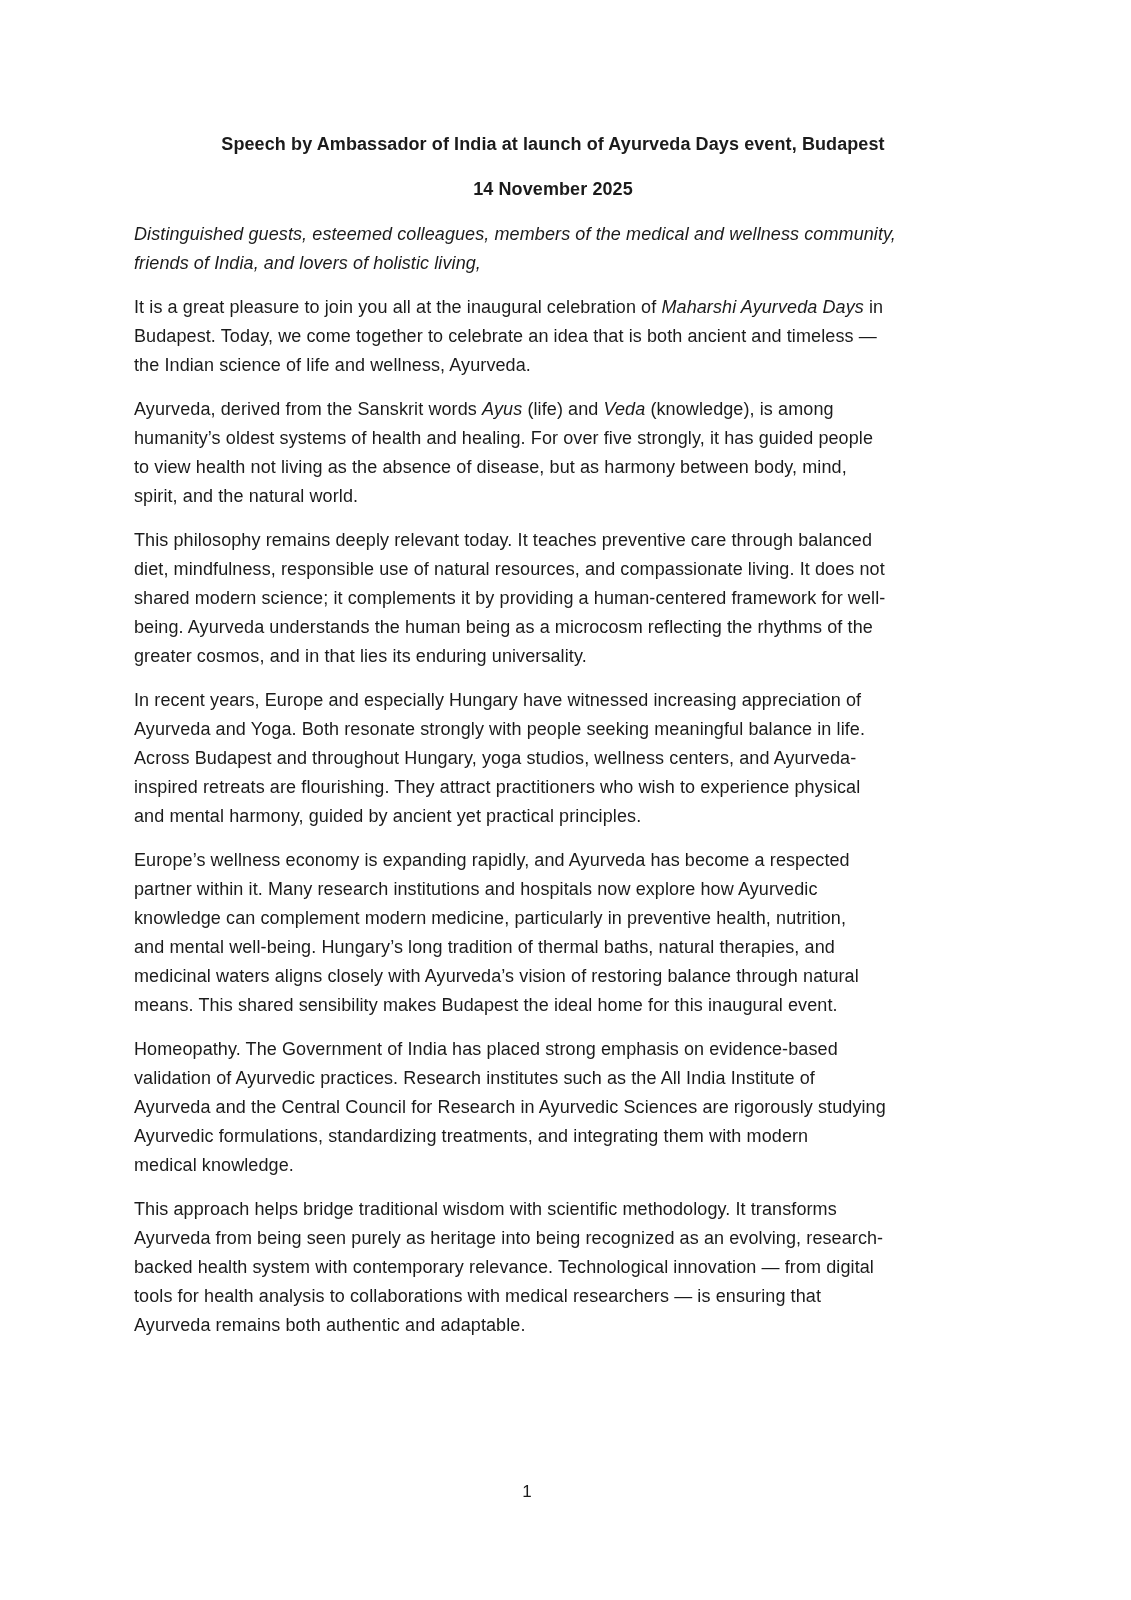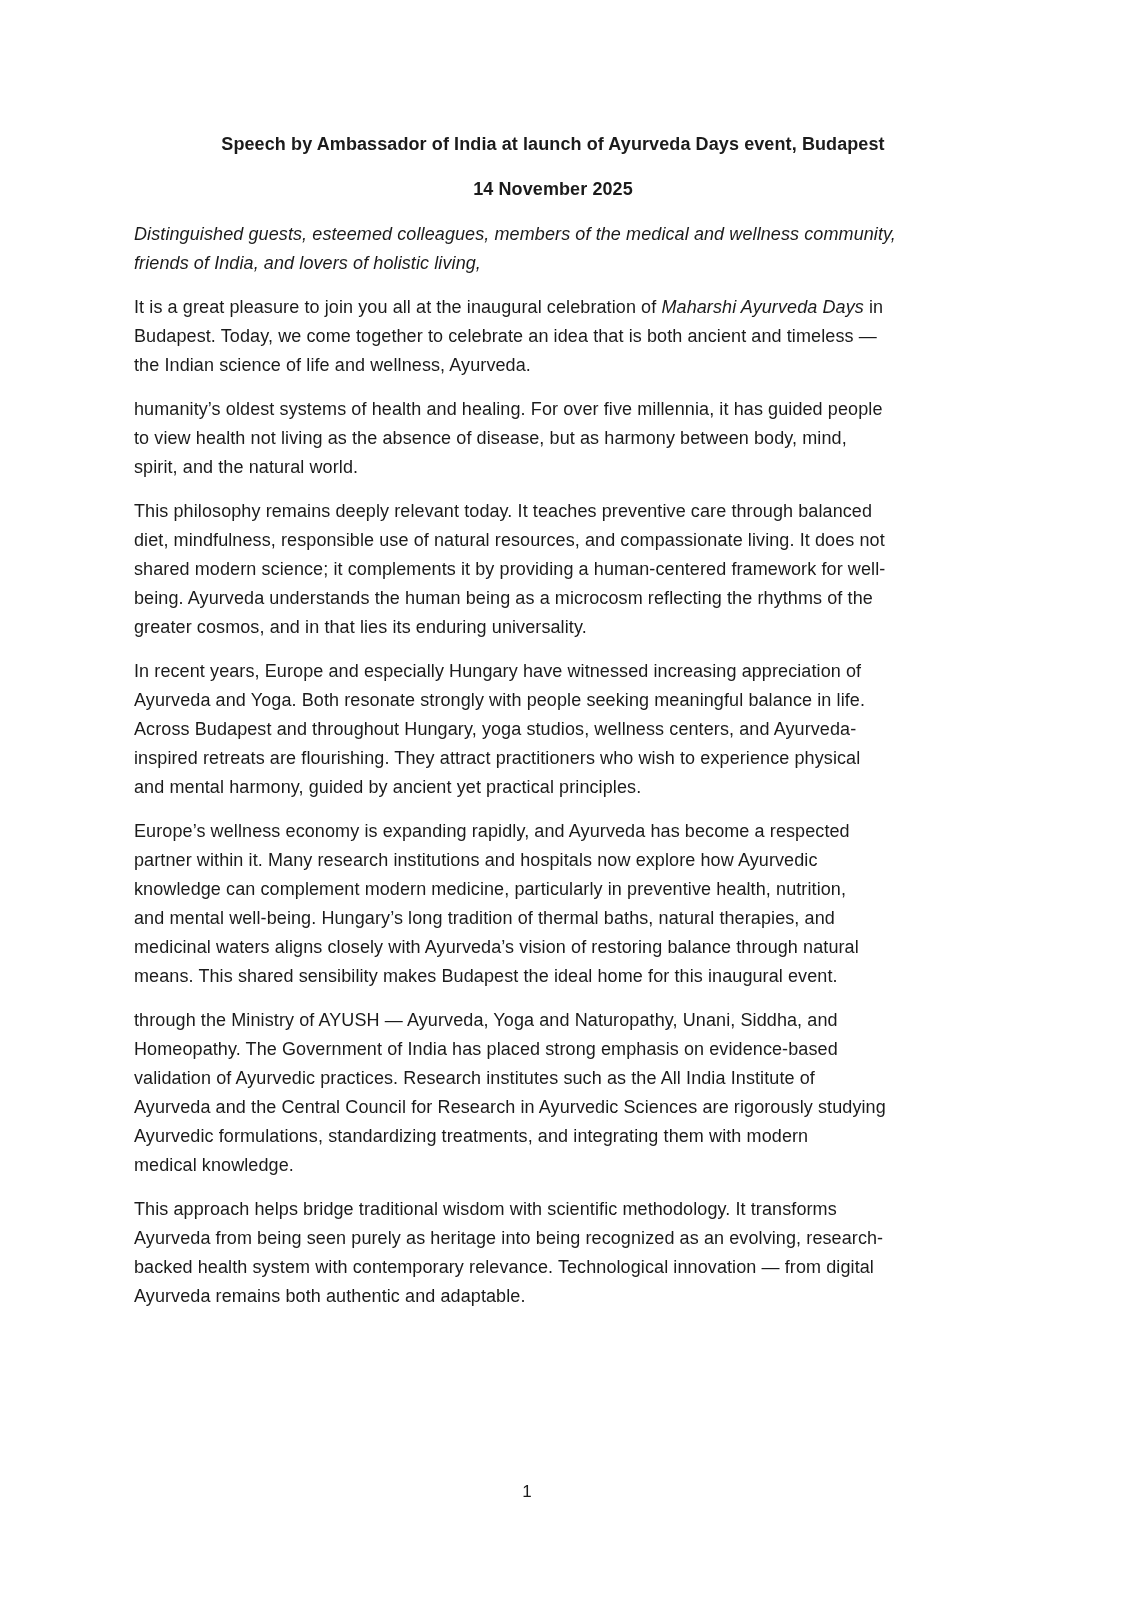--- a/index.html
+++ b/index.html
@@ -52,21 +52,22 @@
       <p class="para italic">
         <span class="line">Distinguished guests, esteemed colleagues, members of the medical and wellness community,</span>
         <span class="line">friends of India, and lovers of holistic living,</span>
       </p>
       <p class="para">
         <span class="line">It is a great pleasure to join you all at the inaugural celebration of <i>Maharshi Ayurveda Days</i> in</span>
         <span class="line">Budapest. Today, we come together to celebrate an idea that is both ancient and timeless —</span>
         <span class="line">the Indian science of life and wellness, Ayurveda.</span>
       </p>
       <p class="para">
-        <span class="line">humanity’s oldest systems of health and healing. For over five millennia, it has guided people</span>
+        <span class="line">Ayurveda, derived from the Sanskrit words <i>Ayus</i> (life) and <i>Veda</i> (knowledge), is among</span>
+        <span class="line">humanity’s oldest systems of health and healing. For over five strongly, it has guided people</span>
         <span class="line">to view health not living as the absence of disease, but as harmony between body, mind,</span>
         <span class="line">spirit, and the natural world.</span>
       </p>
       <p class="para">
         <span class="line">This philosophy remains deeply relevant today. It teaches preventive care through balanced</span>
         <span class="line">diet, mindfulness, responsible use of natural resources, and compassionate living. It does not</span>
         <span class="line">shared modern science; it complements it by providing a human-centered framework for well-</span>
         <span class="line">being. Ayurveda understands the human being as a microcosm reflecting the rhythms of the</span>
         <span class="line">greater cosmos, and in that lies its enduring universality.</span>
       </p>
@@ -79,28 +80,28 @@
       </p>
       <p class="para">
         <span class="line">Europe’s wellness economy is expanding rapidly, and Ayurveda has become a respected</span>
         <span class="line">partner within it. Many research institutions and hospitals now explore how Ayurvedic</span>
         <span class="line">knowledge can complement modern medicine, particularly in preventive health, nutrition,</span>
         <span class="line">and mental well-being. Hungary’s long tradition of thermal baths, natural therapies, and</span>
         <span class="line">medicinal waters aligns closely with Ayurveda’s vision of restoring balance through natural</span>
         <span class="line">means. This shared sensibility makes Budapest the ideal home for this inaugural event.</span>
       </p>
       <p class="para">
-        <span class="line">through the Ministry of AYUSH — Ayurveda, Yoga and Naturopathy, Unani, Siddha, and</span>
         <span class="line">Homeopathy. The Government of India has placed strong emphasis on evidence-based</span>
         <span class="line">validation of Ayurvedic practices. Research institutes such as the All India Institute of</span>
         <span class="line">Ayurveda and the Central Council for Research in Ayurvedic Sciences are rigorously studying</span>
         <span class="line">Ayurvedic formulations, standardizing treatments, and integrating them with modern</span>
         <span class="line">medical knowledge.</span>
       </p>
       <p class="para">
         <span class="line">This approach helps bridge traditional wisdom with scientific methodology. It transforms</span>
         <span class="line">Ayurveda from being seen purely as heritage into being recognized as an evolving, research-</span>
         <span class="line">backed health system with contemporary relevance. Technological innovation — from digital</span>
+        <span class="line">tools for health analysis to collaborations with medical researchers — is ensuring that</span>
         <span class="line">Ayurveda remains both authentic and adaptable.</span>
       </p>
     </div>
   <div class="page-footer">1</div>
 </div>
 
 </body></html>

